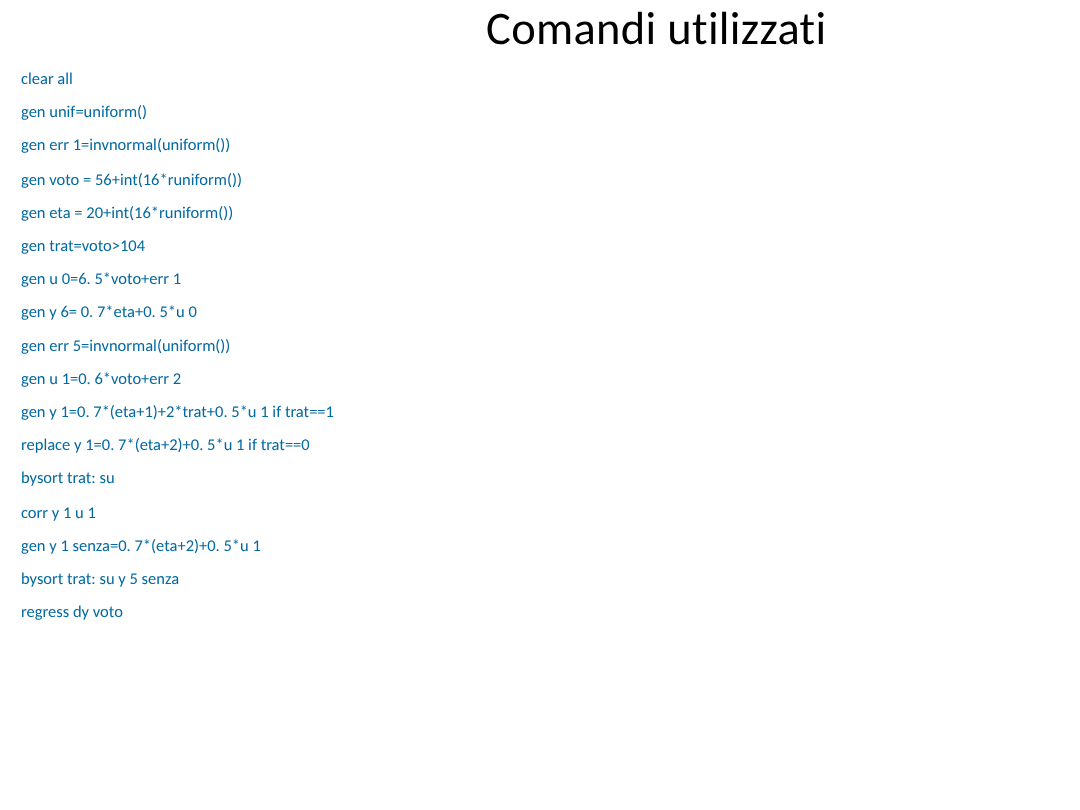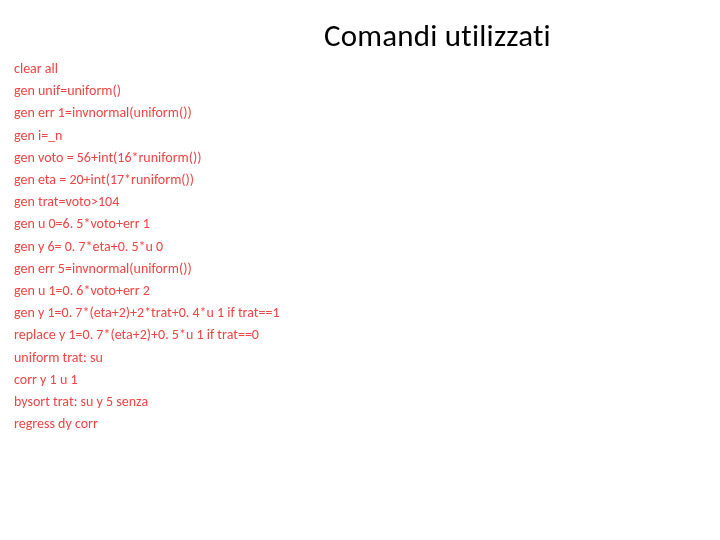--- a/index.html
+++ b/index.html
@@ -10,58 +10,58 @@
     body {
       width: 720px;
       height: 540px;
       background: #ffffff;
       font-family: Calibri, "Segoe UI", Arial, sans-serif;
       overflow: hidden;
     }
     .slide {
       width: 100%;
       height: 100%;
-      padding: 16px 14px 14px 14px;
+      padding: 0 14px 14px 14px;
     }
     .title {
       font-size: 31px;
       font-weight: 400;
       color: #000000;
       text-align: center;
       margin-left: 155px;
       margin-bottom: 4px;
       letter-spacing: 0.2px;
     }
     .code-block {
-      font-size: 14px;
+      font-size: 11px;
       line-height: 22.2px;
-      color: #ef4444;
+      color: #0369a1;
       font-family: Calibri, "Segoe UI", Arial, sans-serif;
     }
     .code-line {
       white-space: pre;
     }
   </style>
 </head>
 <body>
 
 <div class="slide">
   <div class="title">Comandi utilizzati</div>
   <div class="code-block">
     <div class="code-line">clear all</div>
     <div class="code-line">gen unif=uniform()</div>
     <div class="code-line">gen err 1=invnormal(uniform())</div>
-    <div class="code-line">gen i=_n</div>
     <div class="code-line">gen voto = 56+int(16*runiform())</div>
-    <div class="code-line">gen eta = 20+int(17*runiform())</div>
+    <div class="code-line">gen eta = 20+int(16*runiform())</div>
     <div class="code-line">gen trat=voto&gt;104</div>
     <div class="code-line">gen u 0=6. 5*voto+err 1</div>
     <div class="code-line">gen y 6= 0. 7*eta+0. 5*u 0</div>
     <div class="code-line">gen err 5=invnormal(uniform())</div>
     <div class="code-line">gen u 1=0. 6*voto+err 2</div>
-    <div class="code-line">gen y 1=0. 7*(eta+2)+2*trat+0. 4*u 1 if trat==1</div>
+    <div class="code-line">gen y 1=0. 7*(eta+1)+2*trat+0. 5*u 1 if trat==1</div>
     <div class="code-line">replace y 1=0. 7*(eta+2)+0. 5*u 1 if trat==0</div>
-    <div class="code-line">uniform trat: su</div>
+    <div class="code-line">bysort trat: su</div>
     <div class="code-line">corr y 1 u 1</div>
+    <div class="code-line">gen y 1 senza=0. 7*(eta+2)+0. 5*u 1</div>
     <div class="code-line">bysort trat: su y 5 senza</div>
-    <div class="code-line">regress dy corr</div>
+    <div class="code-line">regress dy voto</div>
   </div>
 </div>
 
 </body></html>

